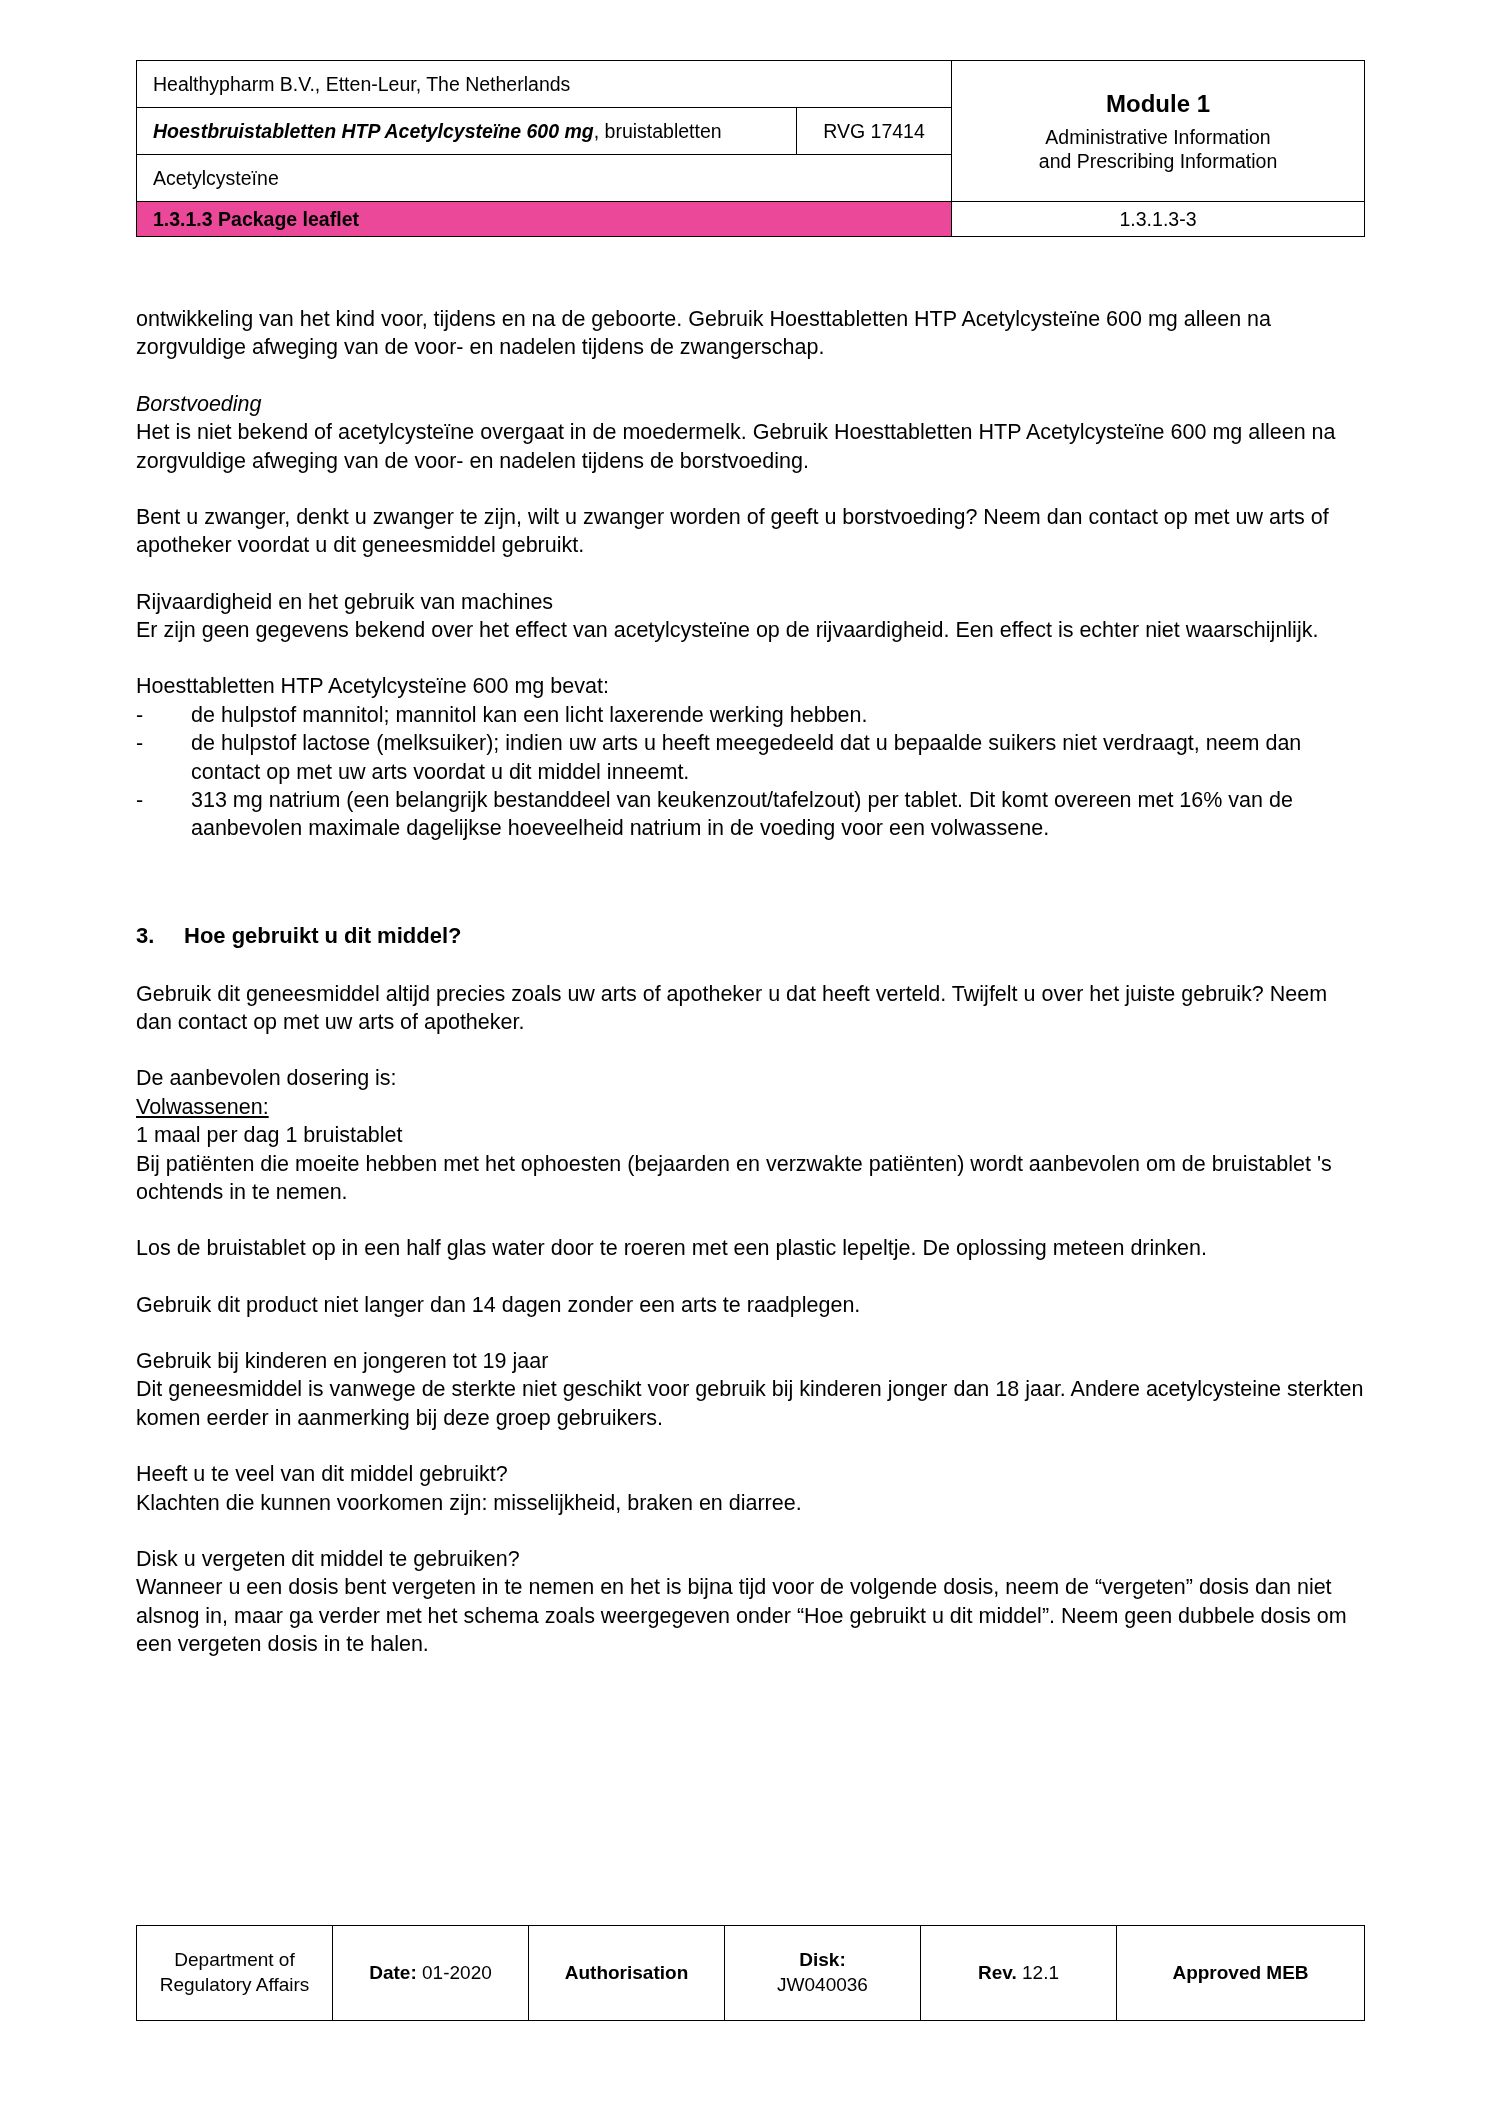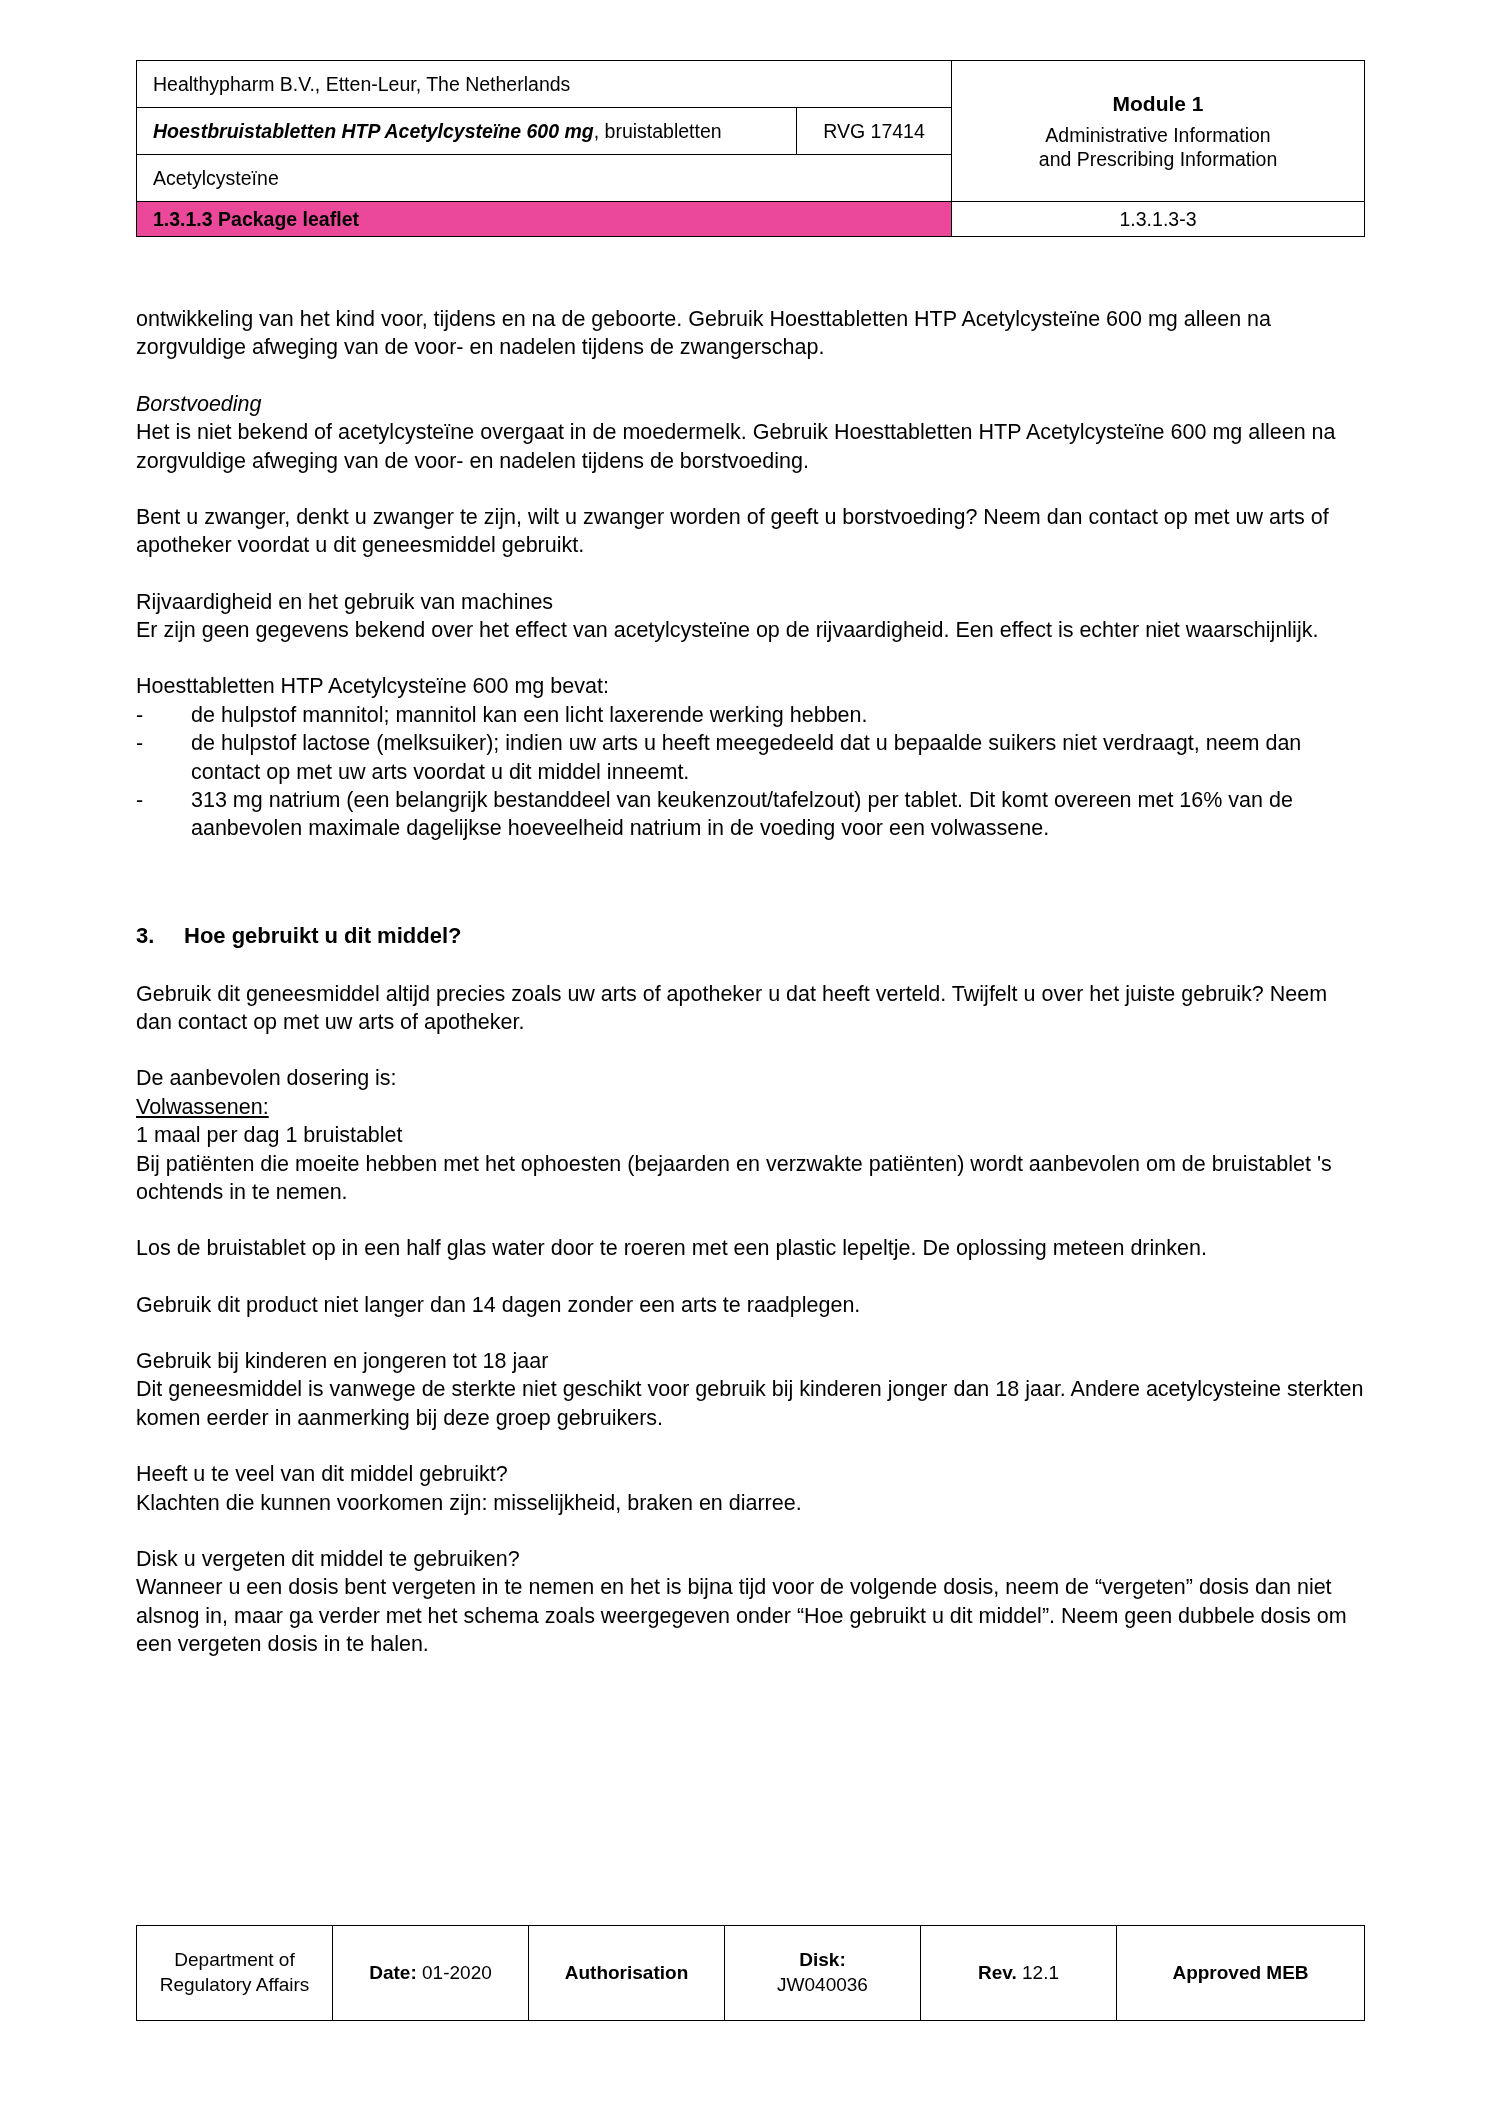--- a/index.html
+++ b/index.html
@@ -49,21 +49,21 @@
     font-style: normal;
   }
   .hdr-module {
     text-align: center;
     vertical-align: middle;
     line-height: 1.35;
     font-size: 18px;
   }
   .hdr-module .m-title {
     font-weight: bold;
-    font-size: 21px;
+    font-size: 24px;
     display: block;
     margin-bottom: 6px;
   }
   .hdr-module .m-sub { display: block; }
 
   .title-row td {
     border: 1.6px solid #000;
   }
   .title-cell {
     background: #ec4899;
@@ -237,21 +237,21 @@
     <div class="gap-sm"></div>
 
     <p class="para">Los de bruistablet op in een half glas water door te roeren met een plastic lepeltje. De oplossing meteen drinken.</p>
 
     <div class="gap-sm"></div>
 
     <p class="para">Gebruik dit product niet langer dan 14 dagen zonder een arts te raadplegen.</p>
 
     <div class="gap-sm"></div>
 
-    <p class="bold">Gebruik bij kinderen en jongeren tot 18 jaar</p>
+    <p class="bold">Gebruik bij kinderen en jongeren tot 19 jaar</p>
     <p class="para">Dit geneesmiddel is vanwege de sterkte niet geschikt voor gebruik bij kinderen jonger dan 18 jaar. Andere acetylcysteine sterkten komen eerder in aanmerking bij deze groep gebruikers.</p>
 
     <div class="gap-sm"></div>
 
     <p class="bold">Heeft u te veel van dit middel gebruikt?</p>
     <p class="para">Klachten die kunnen voorkomen zijn: misselijkheid, braken en diarree.</p>
 
     <div class="gap-sm"></div>
 
     <p class="bold">Disk u vergeten dit middel te gebruiken?</p>

